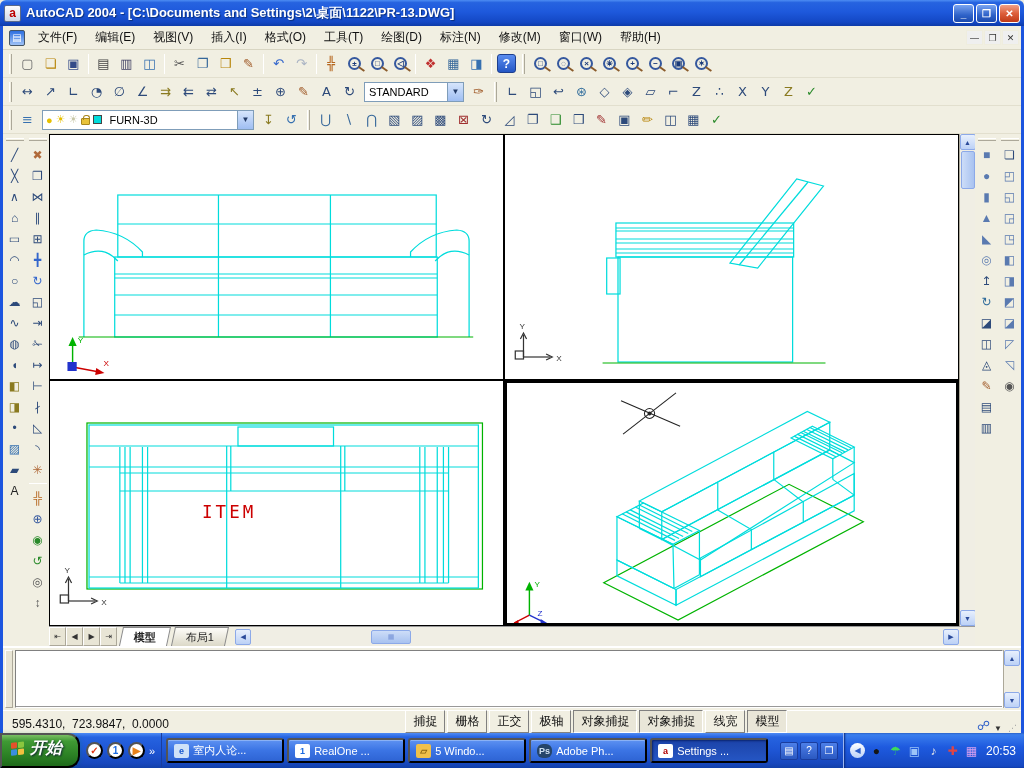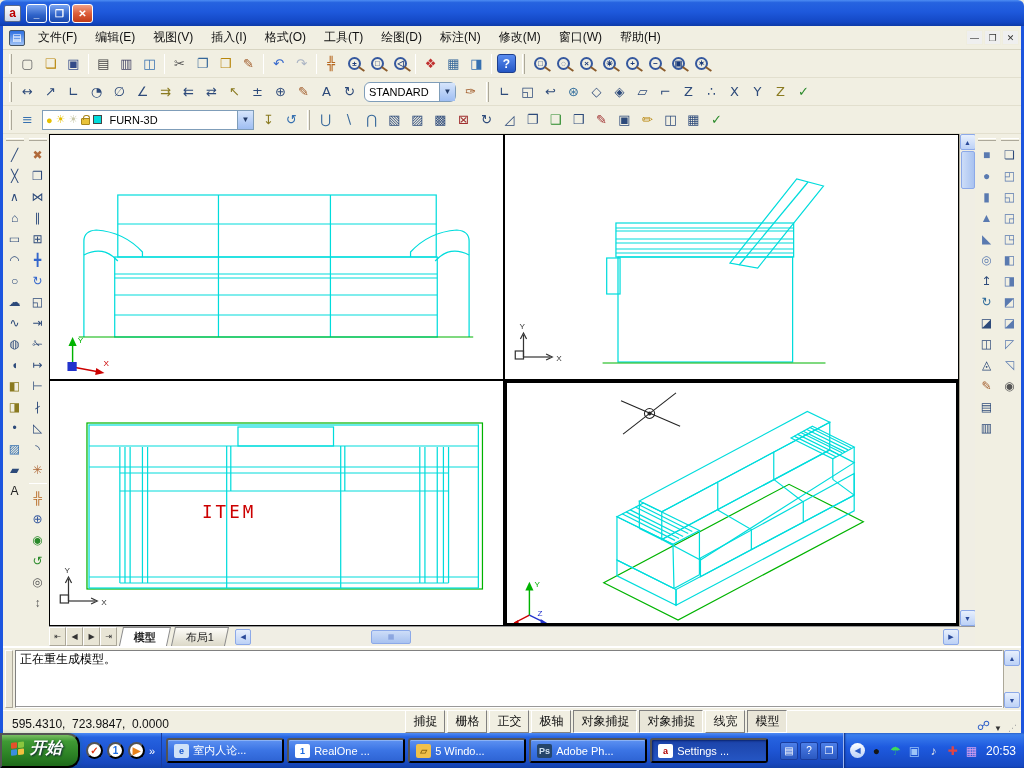--- a/index.html
+++ b/index.html
@@ -42,21 +42,21 @@
   .mag { position:relative; width:13px; height:13px; border:2px solid #35589E; border-radius:50%; display:flex; align-items:center;
     justify-content:center; }
   .mag .sub { font-size:8px; font-weight:bold; color:#1a3a7a; font-style:normal; line-height:1; }
   .mag:after { content:""; position:absolute; width:7px; height:2px; background:#8a5a2a; right:-6px; bottom:-2px; transform:rotate(35deg); }
   .helpbtn { width:19px; height:19px; border-radius:3px; background:linear-gradient(#5b8df0,#2456c4); color:#fff; font-weight:bold;
     font-size:12px; display:flex; align-items:center; justify-content:center; border:1px solid #1c3e8e; margin:0 2px;}
   .combo { height:20px; background:#fff; border:1px solid #7F9DB9; display:flex; align-items:center; font-size:11px; }
   .combo .val { flex:1; padding:0 4px; white-space:nowrap; overflow:hidden; font-family:"Liberation Sans",sans-serif; color:#000;}
   .combo .drop { width:16px; height:18px; background:linear-gradient(#D6E5FB,#9FBEF2); border-left:1px solid #7F9DB9; color:#223a66;
     font-size:8px; display:flex; align-items:center; justify-content:center; }
-  .dimcombo { width:92px; margin:0 3px;border-radius:6px; }
+  .dimcombo { width:100px; margin:0 3px; }
   .layercombo { width:212px; margin:0 3px; gap:3px; padding-left:3px;}
   .bulb { color:#e6c000; font-size:11px; }
   .sun { color:#e6c000; font-size:11px; }
   .sun.pale { color:#c8c8a8; }
   .lock { width:9px; height:7px; background:#E8C23A; border:1px solid #A8871E; border-radius:1px; position:relative; margin-top:3px;}
   .lock:before { content:""; position:absolute; left:1px; top:-4px; width:5px; height:4px; border:1px solid #A8871E; border-bottom:none; border-radius:3px 3px 0 0;}
   .swatch { width:9px; height:9px; background:#00DCDC; border:1px solid #444; }
 
   
   .workspace { flex:1; display:flex; min-height:0; }
@@ -141,20 +141,21 @@
   .trayicon { width:15px; height:15px; display:flex; align-items:center; justify-content:center; font-size:12px; }
   .clock { font-size:12px; margin-left:3px; }
 </style>
 </head>
 <body>
 
 <div class="screen">
 
   <div class="titlebar">
     <span class="app-icon">a</span>
+    <span class="title-text">AutoCAD 2004 - [C:\Documents and Settings\2\桌面\1122\PR-13.DWG]</span>
     <span class="winbtns">
       <button class="winbtn">_</button>
       <button class="winbtn">❐</button>
       <button class="winbtn close">✕</button>
     </span>
   </div>
 
   <div class="app-body">
 
     <div class="menubar">
@@ -939,21 +940,20 @@
               </button>
             </div>
         </div>
       </div>
     </div>
 
     <div class="cmdarea">
       <span class="cmdgrip"></span>
       <div class="cmdbox">
         <div class="cmdhist">
-          <div>正在重生成模型。</div>
         </div>
       </div>
       <div class="cmdscroll">
         <button class="sbtn">▲</button>
         <span class="vfill"></span>
         <button class="sbtn">▼</button>
       </div>
     </div>
 
     <div class="statusbar">
@@ -1010,21 +1010,21 @@
       </button>
         <button class="taskbtn">
         <span class="ticon" style="background: rgb(255, 255, 255); color: rgb(27, 106, 224);">1</span>
         <span>RealOne ...</span>
       </button>
         <button class="taskbtn">
         <span class="ticon" style="background: rgb(240, 192, 74); color: rgb(138, 101, 16);">▱</span>
         <span>5 Windo...</span>
       </button>
         <button class="taskbtn">
-        <span class="ticon" style="background: rgb(37, 69, 106); color: rgb(207, 224, 240);">Ps</span>
+        <span class="ticon" style="background: rgb(37, 69, 106); color: rgb(207, 224, 240); border-radius: 6px;">Ps</span>
         <span>Adobe Ph...</span>
       </button>
         <button class="taskbtn active">
         <span class="ticon" style="background: rgb(255, 255, 255); color: rgb(176, 0, 0);">a</span>
         <span>Settings ...</span>
       </button>
       </div>
     <div class="langbar">
 
     <button class="lbtn">

